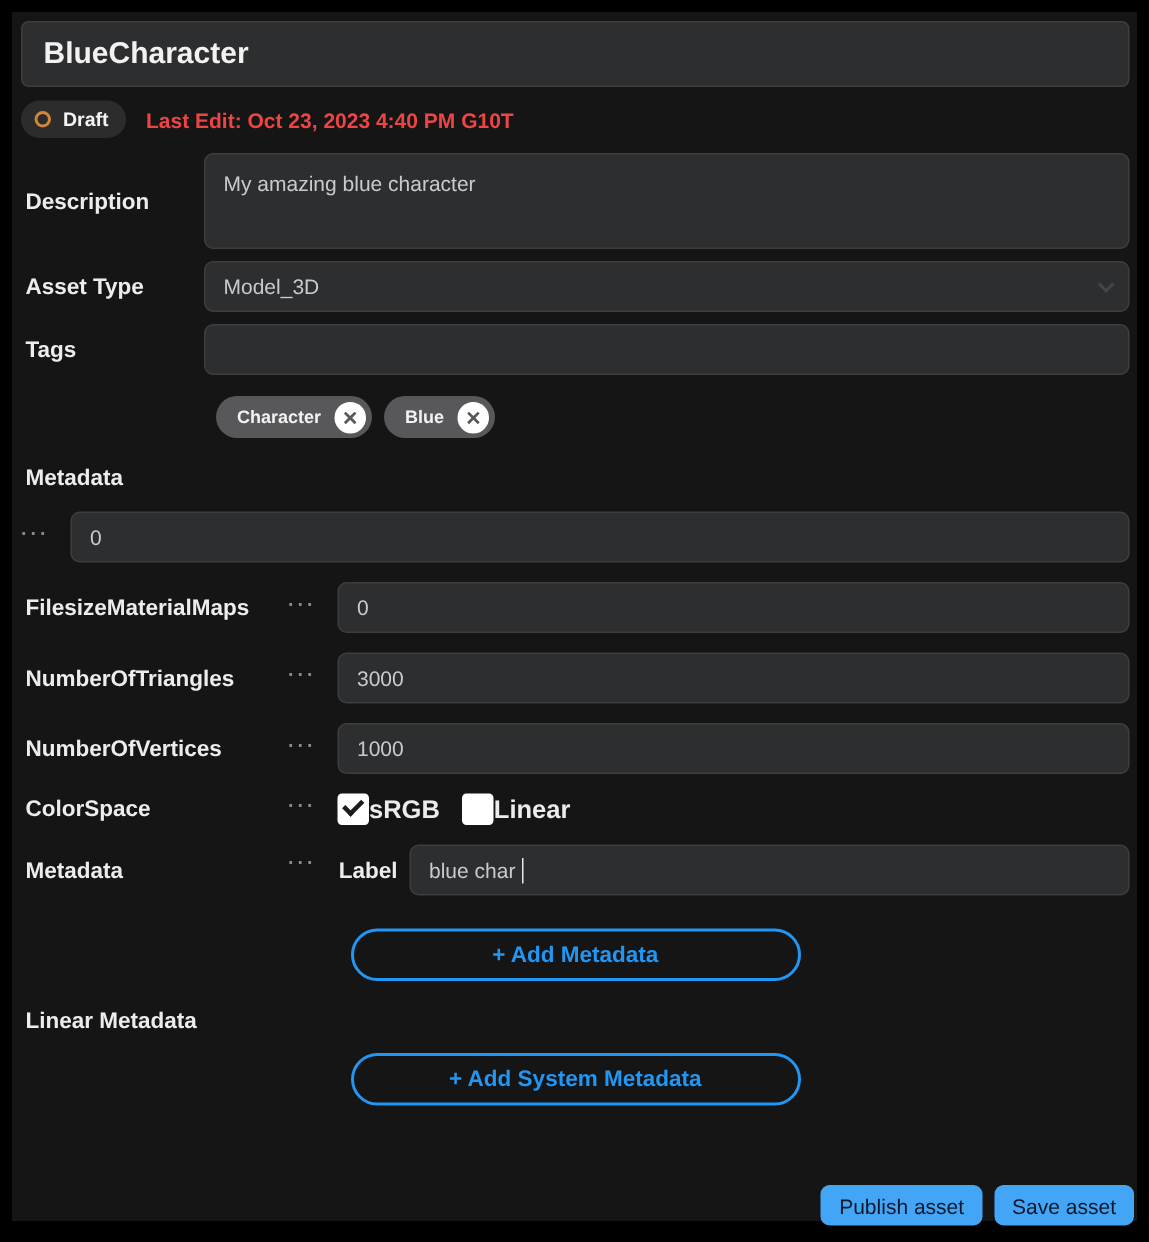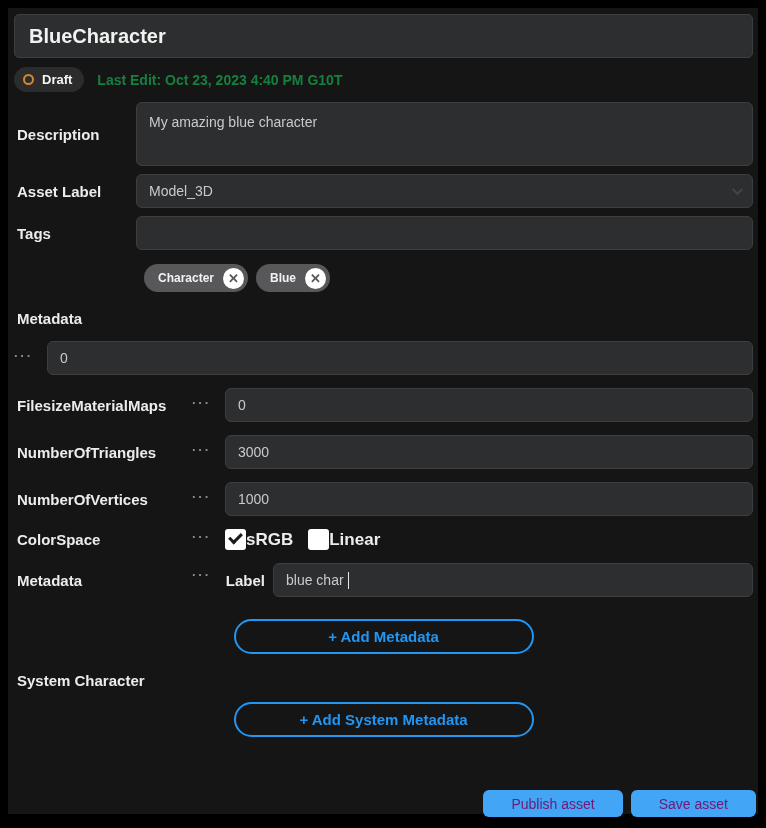--- a/index.html
+++ b/index.html
@@ -33,21 +33,21 @@
   .status-pill {
     display: flex; align-items: center; gap: 8px;
     background: #2c2c2d; border-radius: 13px; height: 25px; padding: 0 12px 0 9px;
     cursor: default;
   }
   .status-circle {
     width: 11px; height: 11px; border-radius: 50%;
     border: 2px solid var(--draft-orange); background: transparent;
   }
   .status-text { color: #f5f5f5; font-size: 13px; font-weight: 700; }
-  .last-edit { color: #15803d; font-size: 14px; font-weight: 700; margin-left: 13px; }
+  .last-edit { color: #ef4444; font-size: 14px; font-weight: 700; margin-left: 13px; }
 
   
   .form-row { display: flex; align-items: center; margin-bottom: 8px; }
   .form-label {
     width: 122px; flex: 0 0 122px; padding-left: 3px;
     color: #ececec; font-size: 15px; font-weight: 700;
   }
   .field {
     flex: 1; background: #2d2e2f; border: 1px solid #3d3e3f; border-radius: 6px;
     color: #c9cacb; font-size: 14px; font-family: "Liberation Sans", sans-serif;
@@ -126,22 +126,22 @@
     background: transparent; border: 2px solid var(--accent); border-radius: 18px;
     color: var(--accent); font-size: 15px; font-weight: 700;
     font-family: "Liberation Sans", sans-serif; cursor: pointer;
   }
   .add-btn.system { margin-top: 13px; }
   .section-label.system { margin-top: 18px; margin-bottom: 0; }
 
   
   .footer { position: absolute; right: 10px; bottom: 11px; display: flex; gap: 8px; }
   .footer-btn {
-    height: 27px; padding: 0 28px; border: none; border-radius: 6px;
-    background: var(--button-blue); color: #701a75; font-size: 14px; font-weight: 400;
+    height: 27px; padding: 0 12px; border: none; border-radius: 6px;
+    background: var(--button-blue); color: #0f172a; font-size: 14px; font-weight: 400;
     font-family: "Liberation Sans", sans-serif; cursor: pointer;
   }
 </style>
 </head>
 <body>
 
 <div class="app">
   <div class="content">
 
     <input class="title-input" type="text" value="BlueCharacter" style="">
@@ -153,21 +153,21 @@
       </div>
       <span class="last-edit">Last Edit: Oct 23, 2023 4:40 PM G10T</span>
     </div>
 
     <div class="form-row">
       <div class="form-label">Description</div>
       <textarea class="field" style="">My amazing blue character</textarea>
     </div>
 
     <div class="form-row">
-      <div class="form-label">Asset Label</div>
+      <div class="form-label">Asset Type</div>
       <div class="field select-field">
         <span>Model_3D</span>
         <span class="chevron"></span>
       </div>
     </div>
 
     <div class="form-row">
       <div class="form-label">Tags</div>
       <input class="field single" type="text" value="" style="">
     </div>
@@ -228,21 +228,21 @@
           <div class="field bl-input">
             <span>blue char</span>
             <span class="caret"></span>
           </div>
         </div>
       </div>
     </div>
 
     <button class="add-btn">+ Add Metadata</button>
 
-    <div class="section-label system">System Character</div>
+    <div class="section-label system">Linear Metadata</div>
 
     <button class="add-btn system">+ Add System Metadata</button>
 
   </div>
 
   <div class="footer">
     <button class="footer-btn">Publish asset</button>
     <button class="footer-btn">Save asset</button>
   </div>
 </div>

